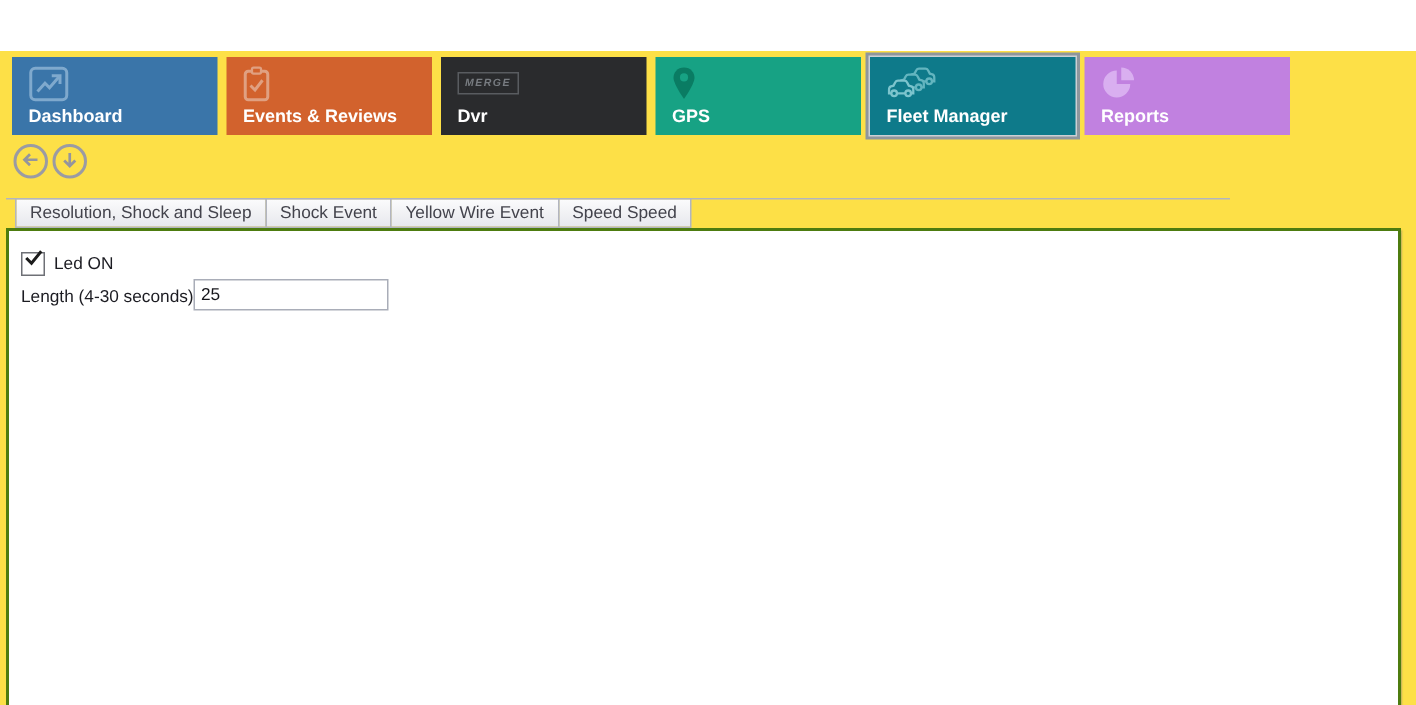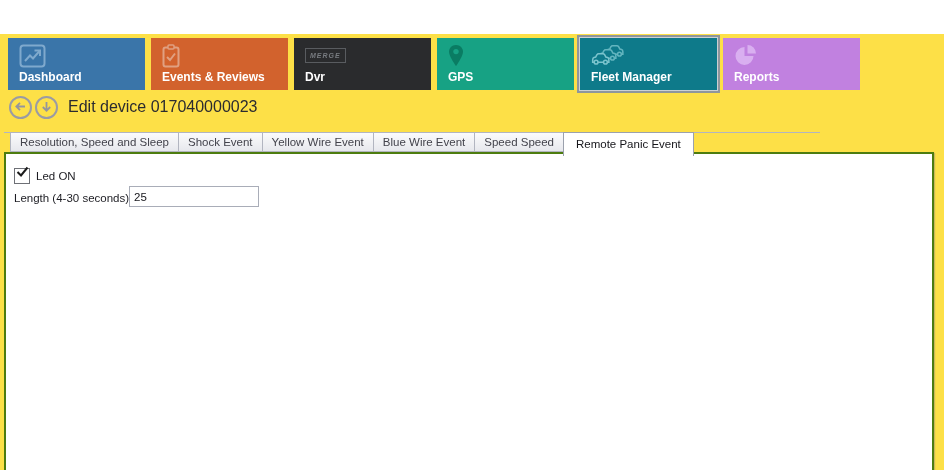--- a/index.html
+++ b/index.html
@@ -141,30 +141,27 @@
       </svg>
     </span>
   </button>
   <button class="circle-btn" id="down-btn">
     <span>
       <svg width="13" height="13" viewBox="0 0 13 13">
         <path d="M6.5 2 V10.5 M2.8 7 L6.5 10.7 L10.2 7" fill="none" stroke="#95959d" stroke-width="1.8"></path>
       </svg>
     </span>
   </button>
-  <div class="page-title">Edit device 017040000023</div>
 
   <div class="strip-line"></div>
   <div class="tab-strip">
-    <div class="tab">Resolution, Speed and Sleep</div>
+    <div class="tab">Resolution, Shock and Sleep</div>
     <div class="tab">Shock Event</div>
     <div class="tab">Yellow Wire Event</div>
-    <div class="tab">Blue Wire Event</div>
     <div class="tab">Speed Speed</div>
-    <div class="tab active">Remote Panic Event</div>
   </div>
 
   <div class="content-panel">
 
     <div class="check-row">
       <span class="checkbox-box">
         <svg width="13" height="12" viewBox="0 0 13 12">
           <path d="M1.5 6 L5 9.5 L11.5 1.5" fill="none" stroke="#1c1c1c" stroke-width="2"></path>
         </svg>
       </span>

